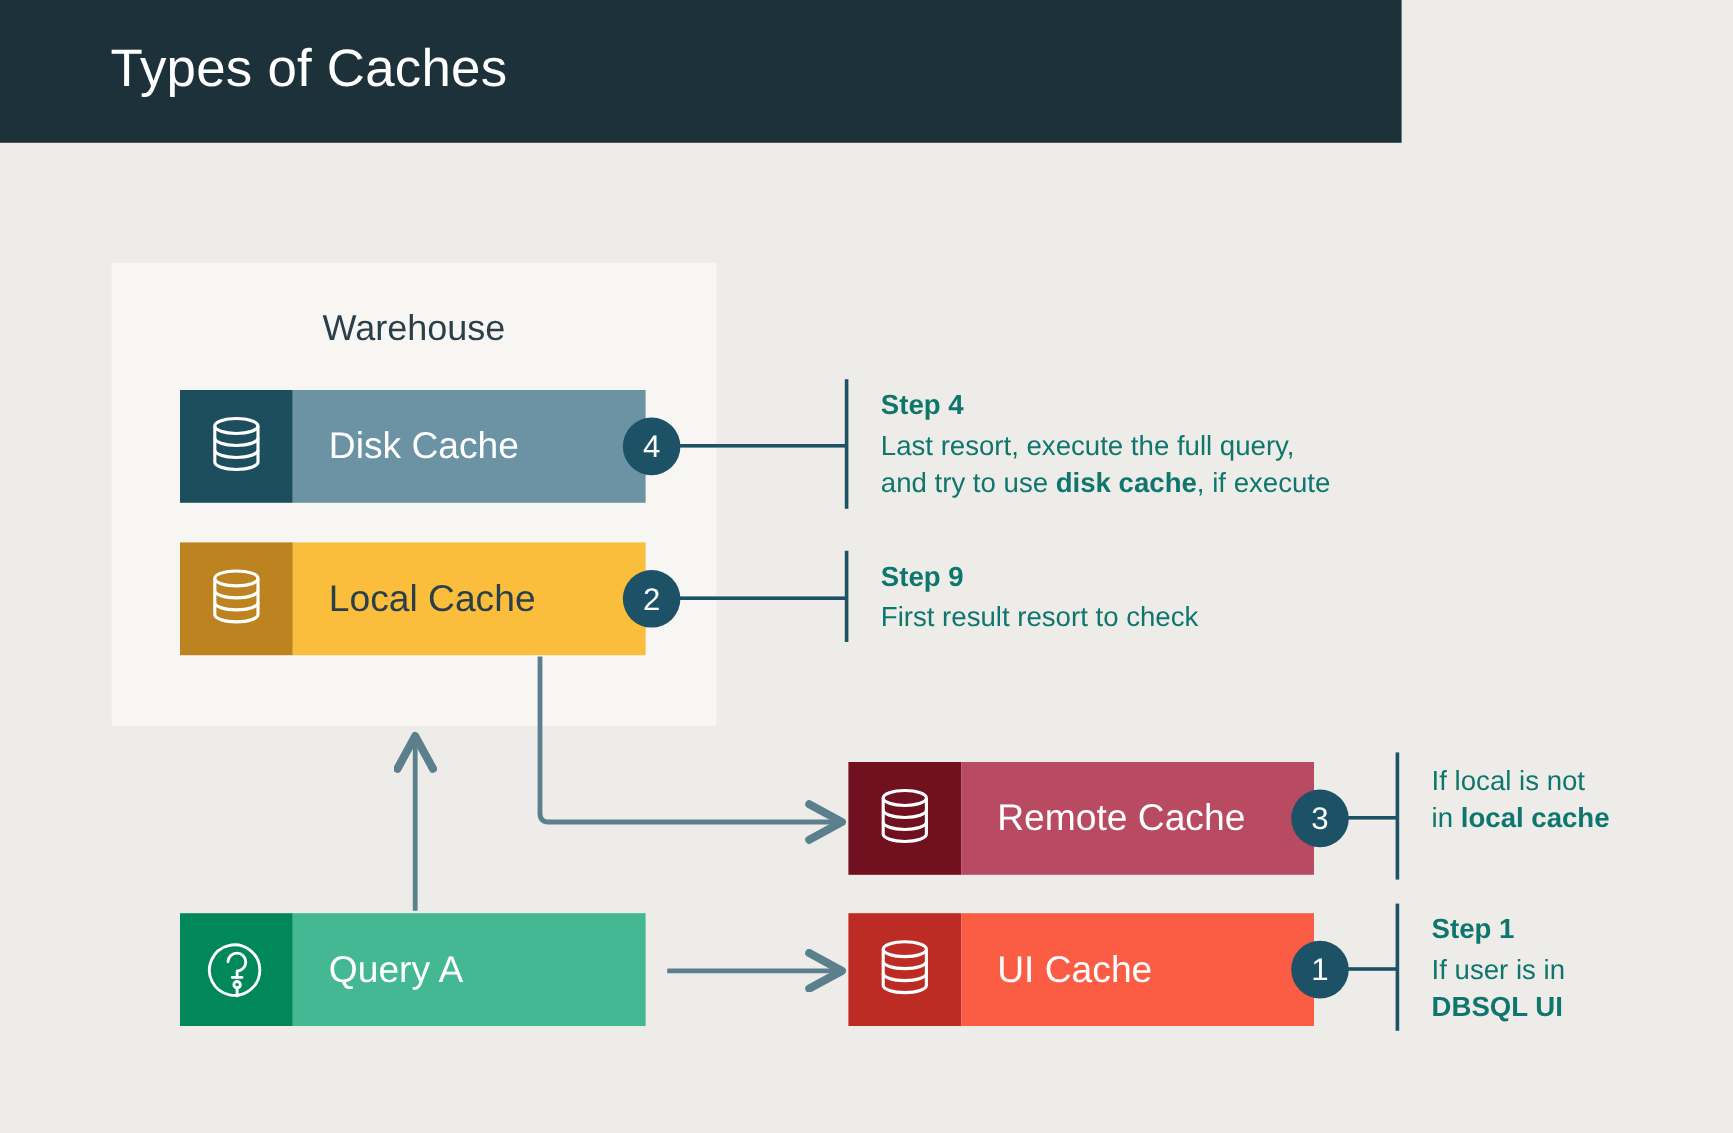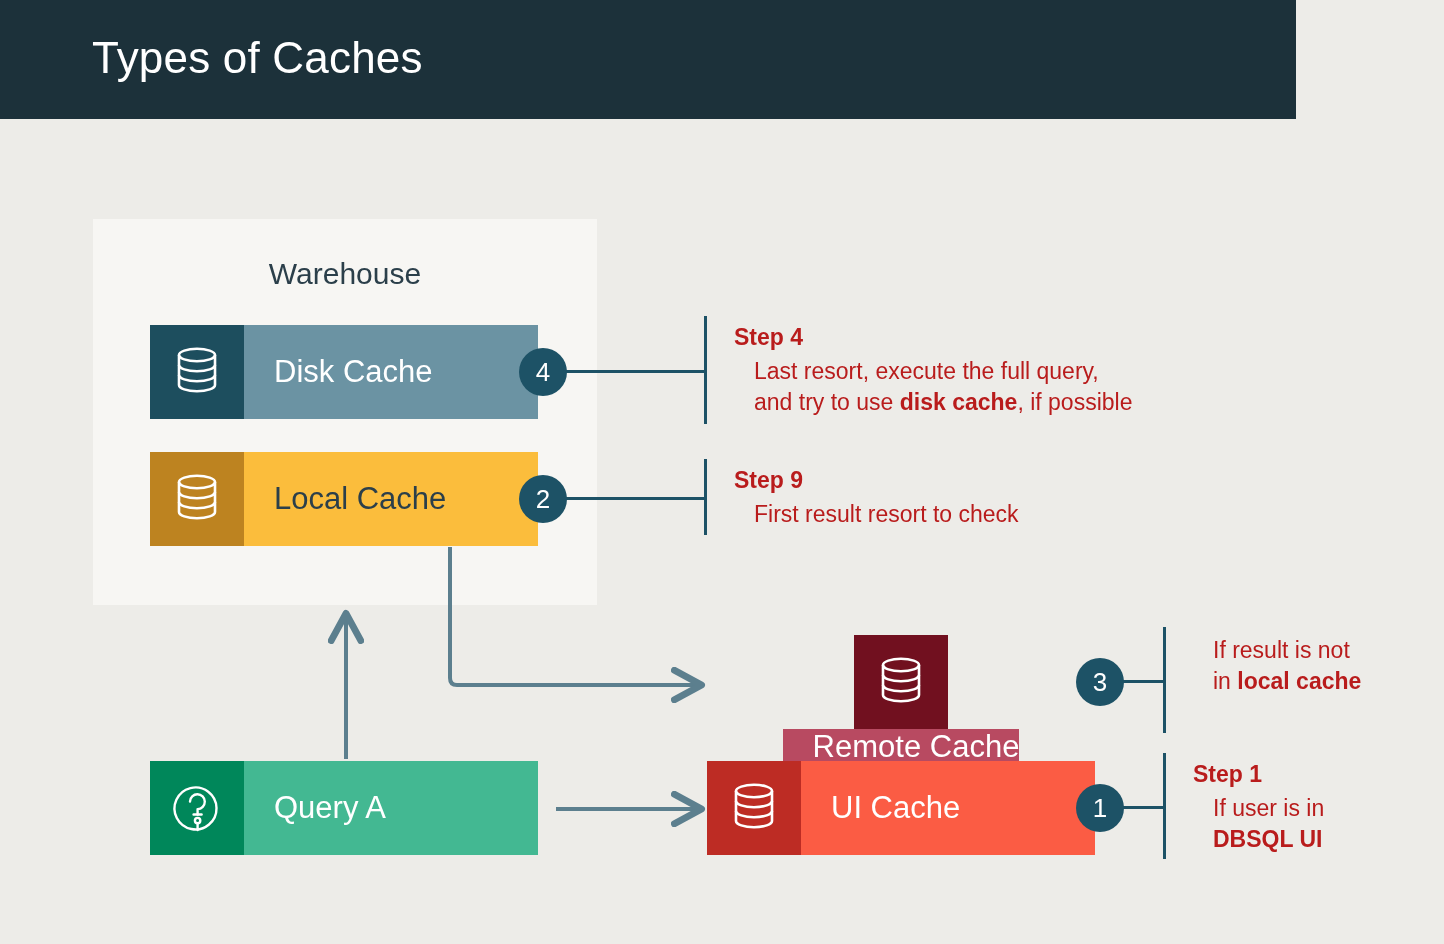--- a/index.html
+++ b/index.html
@@ -10,21 +10,21 @@
     width: 1444px;
     height: 944px;
     background: #edece8;
     font-family: "Liberation Sans", sans-serif;
     overflow: hidden;
     position: relative;
   }
   .header-bar {
     position: absolute;
     left: 0; top: 0;
-    width: 1296px;
+    width: 1168px;
     height: 119px;
     background: #1c313a;
   }
   .header-title {
     position: absolute;
     left: 92px;
     top: 33px;
     font-size: 44px;
     font-weight: 400;
     color: #ffffff;
@@ -81,21 +81,21 @@
     position: relative;
   }
   .bar-label {
     font-size: 31px;
     padding-left: 30px;
     white-space: nowrap;
   }
 
   #bar-disk       { left: 150px; top: 206px;  width: 388px; }
   #bar-local      { left: 150px; top: 333px;  width: 388px; }
-  #bar-remote     { left: 707px; top: 516px;  width: 388px; flex-direction: column; }
+  #bar-remote     { left: 707px; top: 516px;  width: 388px; }
   #bar-ui         { left: 707px; top: 642px;  width: 388px; }
   #bar-query      { left: 150px; top: 642px;  width: 388px; }
 
   
   .badge {
     position: absolute;
     width: 48px;
     height: 48px;
     border-radius: 50%;
     background: #1d5266;
@@ -132,32 +132,31 @@
     z-index: 2;
   }
   #tick-4 { left: 704px; top: 197px; height: 108px; }
   #tick-2 { left: 704px; top: 340px; height: 76px; }
   #tick-3 { left: 1163px; top: 508px; height: 106px; }
   #tick-1 { left: 1163px; top: 634px; height: 106px; }
 
   
   .step {
     position: absolute;
-    color: #b91c1c;
+    color: #0f766e;
   }
   .step-title {
     font-size: 23px;
     font-weight: bold;
     margin-bottom: 5px;
     white-space: nowrap;
   }
   .step-desc {
     font-size: 23px;
     line-height: 1.36;
-    margin-left: 20px;
   }
   .step-desc b { font-weight: bold; }
   #step-4 { left: 734px; top: 205px; width: 500px; }
   #step-2 { left: 734px; top: 348px; width: 420px; }
   #step-3 { left: 1193px; top: 516px; width: 250px; }
   #step-1 { left: 1193px; top: 642px; width: 250px; }
 
   .svg-layer {
     position: absolute;
     left: 0; top: 0;
@@ -286,34 +285,34 @@
 
   <div class="tick" id="tick-4"></div>
   <div class="tick" id="tick-2"></div>
   <div class="tick" id="tick-3"></div>
   <div class="tick" id="tick-1"></div>
 
   <div class="step" id="step-4">
     <div class="step-title">Step 4</div>
     <div class="step-desc">
       <span>Last resort, execute the full query,</span><br>
-      <span>and try to use </span><b>disk cache</b><span>, if possible</span>
+      <span>and try to use </span><b>disk cache</b><span>, if execute</span>
     </div>
   </div>
 
   <div class="step" id="step-2">
     <div class="step-title">Step 9</div>
     <div class="step-desc">
       <span>First result resort to check</span>
     </div>
   </div>
 
   <div class="step" id="step-3">
     <div class="step-desc">
-      <span>If result is not</span><br>
+      <span>If local is not</span><br>
       <span>in </span><b>local cache</b>
     </div>
   </div>
 
   <div class="step" id="step-1">
     <div class="step-title">Step 1</div>
     <div class="step-desc">
       <span>If user is in</span><br>
       <b>DBSQL UI</b>
     </div>

